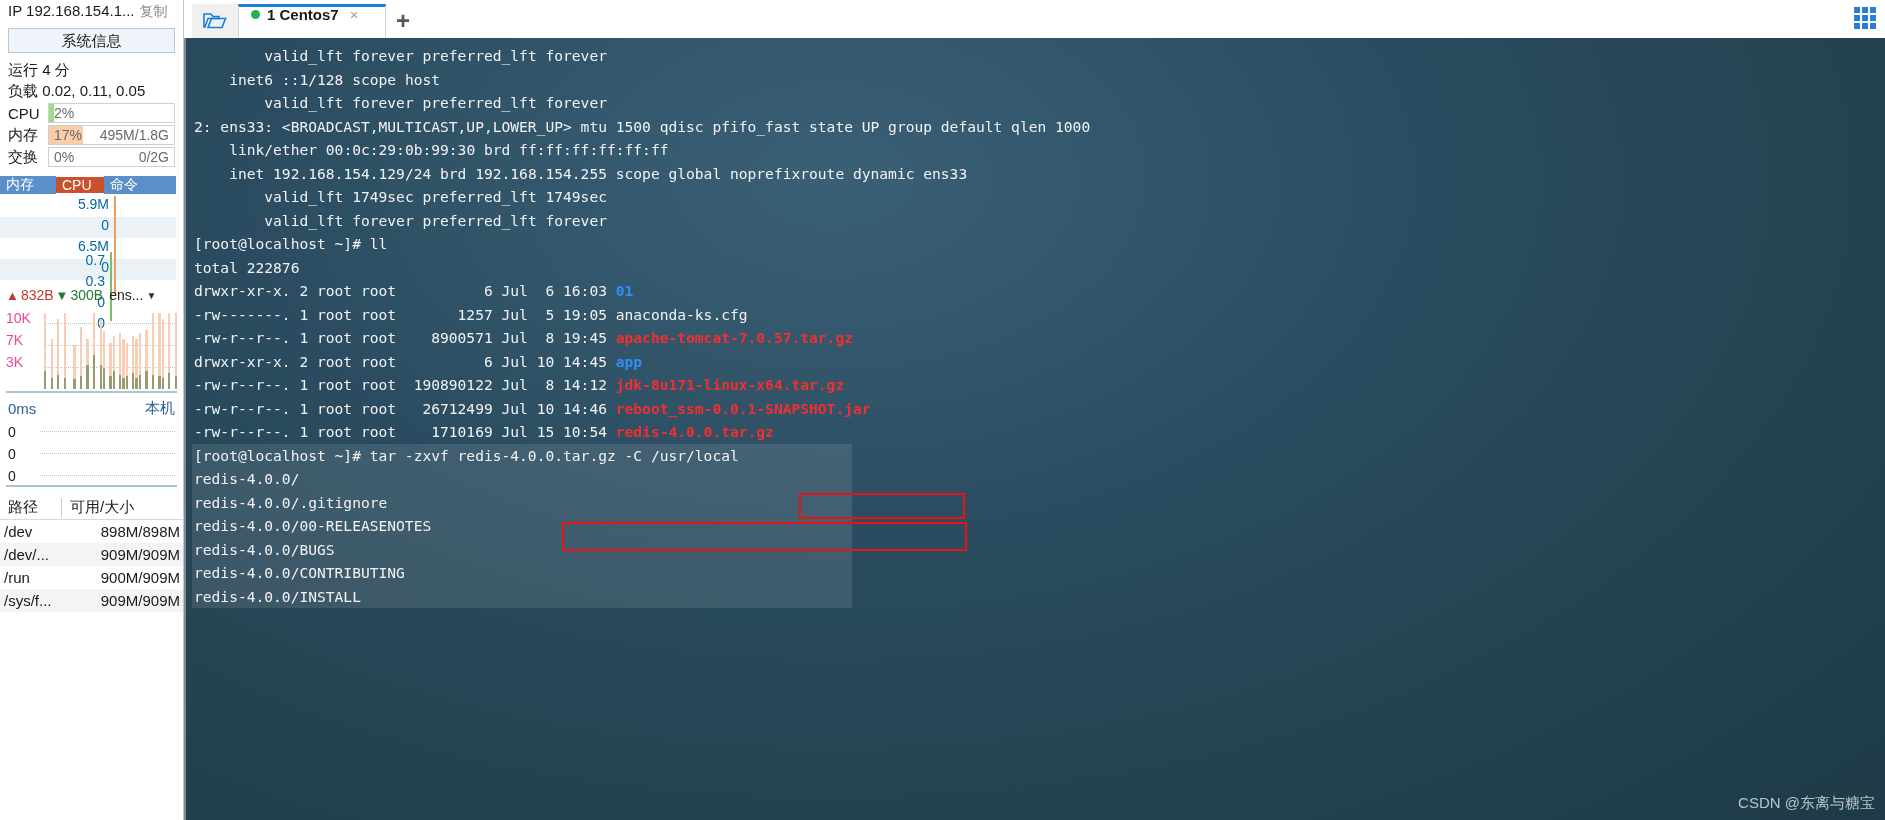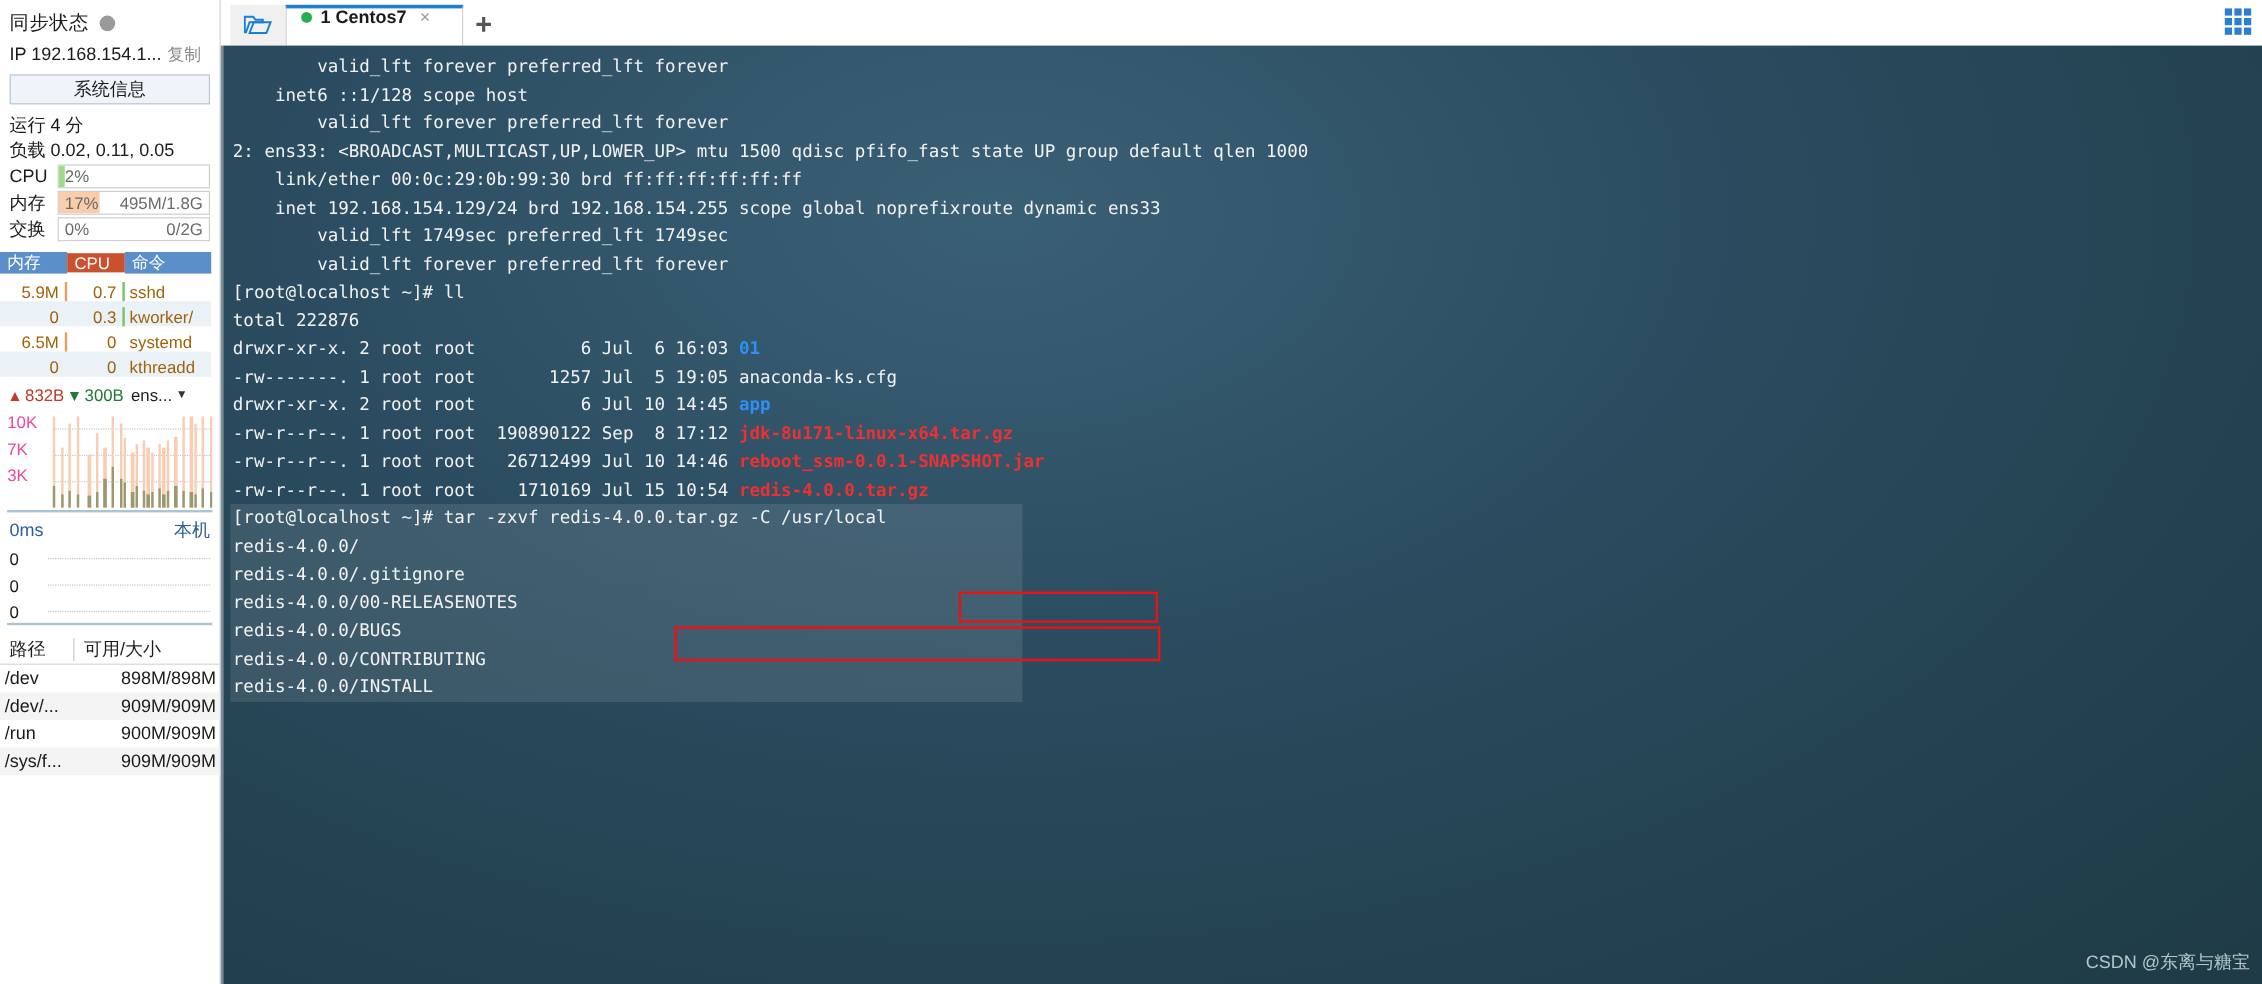--- a/index.html
+++ b/index.html
@@ -70,22 +70,22 @@
   
   .proc-table { margin: 6px 0 0 0; width: 176px; }
   .proc-head {
     display: flex; height: 22px; align-items: center;
     font-size: 14px; color: #fff;
   }
   .ph-mem { width: 56px; flex: 0 0 56px; background: #5b8fc9; padding-left: 6px; }
   .ph-cpu { width: 48px; flex: 0 0 48px; background: #c9512e; padding-left: 6px; }
   .ph-cmd { flex: 1; background: #5b8fc9; padding-left: 6px; }
   .proc-row {
-    display: flex; height: 21px; align-items: flex-end;
-    font-size: 14px; color: #a16207;
+    display: flex; height: 21px; align-items: center;
+    font-size: 14px; color: #0369a1; flex-direction: column;
   }
   .proc-row:nth-child(odd) { background: #ffffff; }
   .proc-row:nth-child(even) { background: #eaf2f8; }
   .pr-mem {
     width: 56px; flex: 0 0 56px; text-align: right; padding-right: 5px;
     border-right: 2px solid transparent;
   }
   .pr-mem.bar { border-right: 2px solid #e8a05a; }
   .pr-cpu {
     width: 48px; flex: 0 0 48px; text-align: right; padding-right: 5px;
@@ -215,24 +215,20 @@
     margin-left: 42px;
   }
 </style>
 </head>
 <body>
 
 <div id="app">
 
   <div id="sidebar">
 
-    <div class="sync-row">
-      <span class="sync-label">同步状态</span>
-      <span class="sync-dot"></span>
-    </div>
 
     <div class="ip-row">
       <span class="ip-text">IP 192.168.154.1...</span>
       <span class="ip-copy">复制</span>
     </div>
 
     <div class="sysinfo-btn">系统信息</div>
 
     <div class="kv-line">运行 4 分</div>
     <div class="kv-line">负载 0.02, 0.11, 0.05</div>
@@ -586,24 +582,27 @@
           <div>
             <div class="line"><span class="c-white">total 222876</span></div>
           </div>
           <div>
             <div class="line"><span class="c-white">drwxr-xr-x. 2 root root          6 Jul  6 16:03 </span><span class="c-blue">01</span></div>
           </div>
           <div>
             <div class="line"><span class="c-white">-rw-------. 1 root root       1257 Jul  5 19:05 anaconda-ks.cfg</span></div>
           </div>
           <div>
+            <div class="line"><span class="c-white">-rw-r--r--. 1 root root    8900571 Jul  8 19:45 </span><span class="c-red">apache-tomcat-7.0.57.tar.gz</span></div>
+          </div>
+          <div>
             <div class="line"><span class="c-white">drwxr-xr-x. 2 root root          6 Jul 10 14:45 </span><span class="c-blue">app</span></div>
           </div>
           <div>
-            <div class="line"><span class="c-white">-rw-r--r--. 1 root root  190890122 Sep  8 17:12 </span><span class="c-red">jdk-8u171-linux-x64.tar.gz</span></div>
+            <div class="line"><span class="c-white">-rw-r--r--. 1 root root  190890122 Jul  8 14:12 </span><span class="c-red">jdk-8u171-linux-x64.tar.gz</span></div>
           </div>
           <div>
             <div class="line"><span class="c-white">-rw-r--r--. 1 root root   26712499 Jul 10 14:46 </span><span class="c-red">reboot_ssm-0.0.1-SNAPSHOT.jar</span></div>
           </div>
           <div>
             <div class="line"><span class="c-white">-rw-r--r--. 1 root root    1710169 Jul 15 10:54 </span><span class="c-red">redis-4.0.0.tar.gz</span></div>
           </div>
           <div><div class="line sel-block" style="display: inline-block; min-width: 660px;"><span class="c-white">[root@localhost ~]# tar -zxvf redis-4.0.0.tar.gz -C /usr/local</span></div></div>
           <div><div class="line sel-block" style="display: inline-block; min-width: 660px;"><span class="c-white">redis-4.0.0/</span></div></div>
           <div><div class="line sel-block" style="display: inline-block; min-width: 660px;"><span class="c-white">redis-4.0.0/.gitignore</span></div></div>

